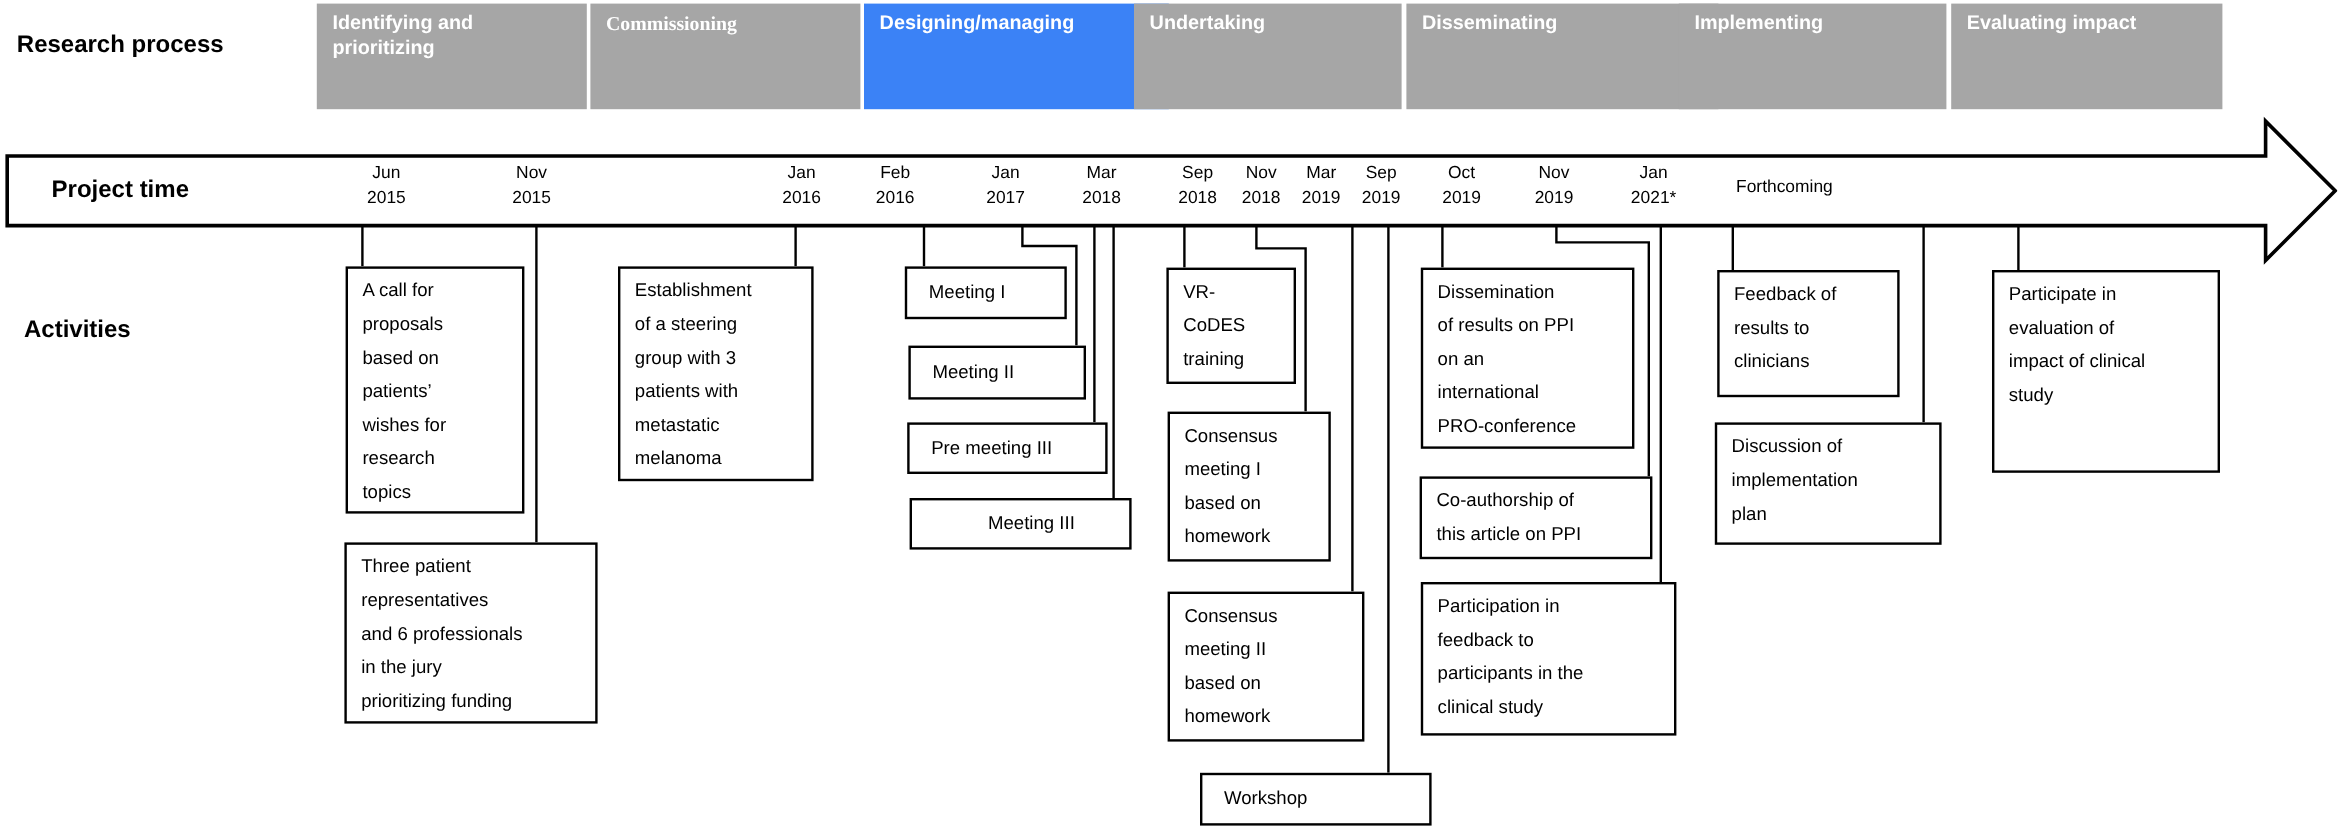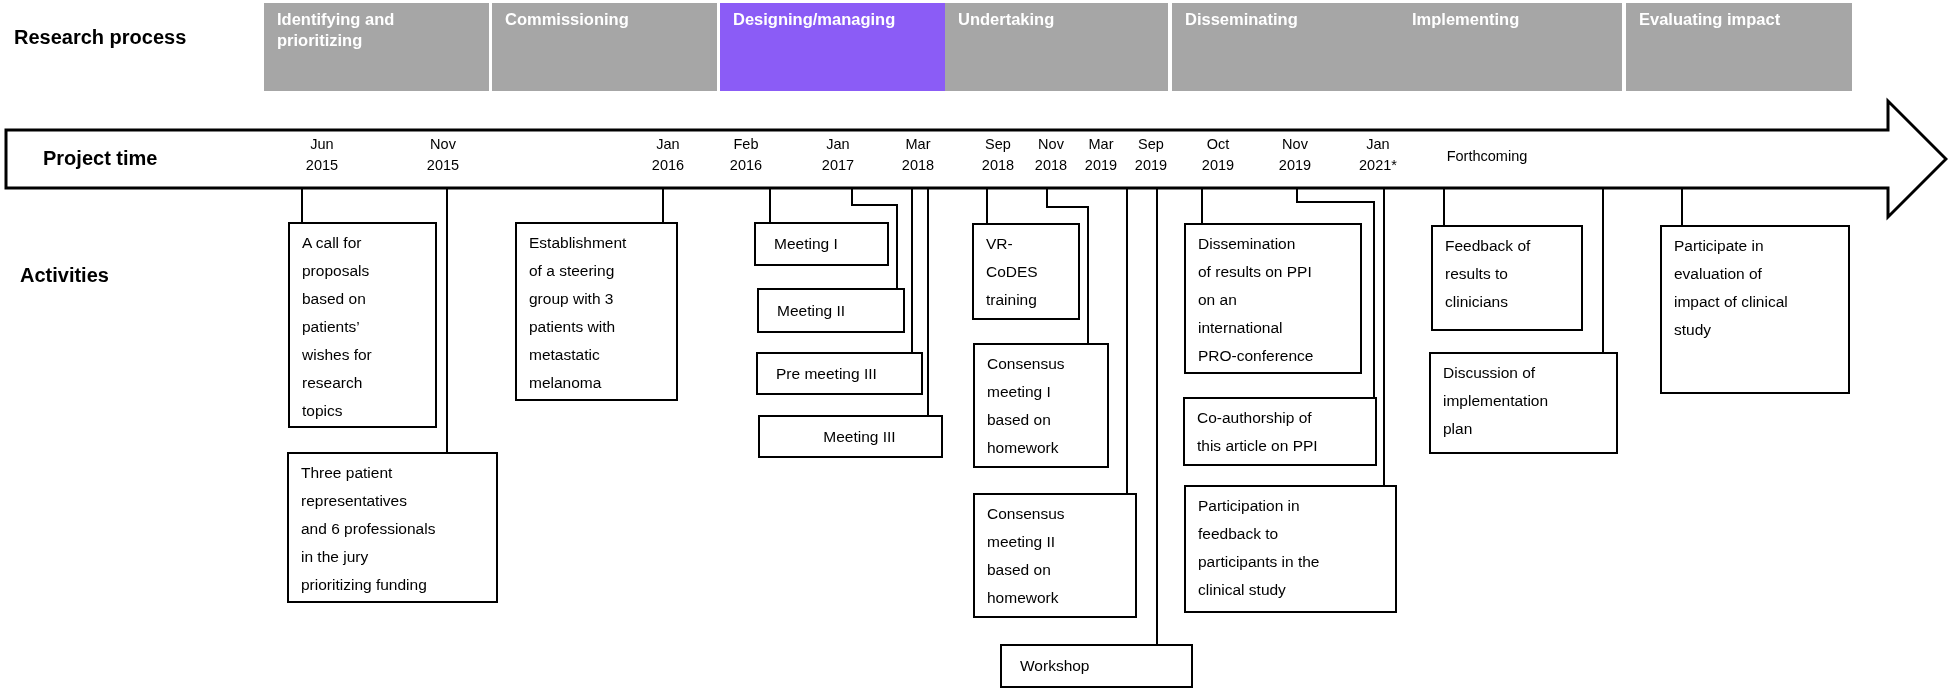--- a/index.html
+++ b/index.html
@@ -55,24 +55,24 @@
         <polyline points="1603,188 1603,352" fill="none" stroke="#000000" stroke-width="2"></polyline>
         <polyline points="1682,188 1682,225" fill="none" stroke="#000000" stroke-width="2"></polyline>
       </g>
   </svg>
 
   <div id="phase-layer">
       <div class="phase-box" style="left: 264px; width: 225px; background: rgb(166, 166, 166); color: rgb(255, 255, 255);">
         <div class="activity-line">Identifying and</div>
         <div class="activity-line">prioritizing</div>
       </div>
-      <div class="phase-box" style="left: 492px; width: 225px; background: rgb(166, 166, 166); color: rgb(255, 255, 255);">
+      <div class="phase-box" style="left: 492px; width: 225px; background: rgb(166, 166, 166); color: rgb(255, 255, 255); font-family: Liberation Serif, serif;">
         <div class="activity-line">Commissioning</div>
       </div>
-      <div class="phase-box" style="left: 720px; width: 254px; background: #8b5cf6; color: rgb(255, 255, 255);">
+      <div class="phase-box" style="left: 720px; width: 254px; background: #3b82f6; color: rgb(255, 255, 255);">
         <div class="activity-line">Designing/managing</div>
       </div>
       <div class="phase-box" style="left: 945px; width: 223px; background: rgb(166, 166, 166); color: rgb(255, 255, 255);">
         <div class="activity-line">Undertaking</div>
       </div>
       <div class="phase-box" style="left: 1172px; width: 260px; background: rgb(166, 166, 166); color: rgb(255, 255, 255);">
         <div class="activity-line">Disseminating</div>
       </div>
       <div class="phase-box" style="left: 1399px; width: 223px; background: rgb(166, 166, 166); color: rgb(255, 255, 255);">
         <div class="activity-line">Implementing</div>

